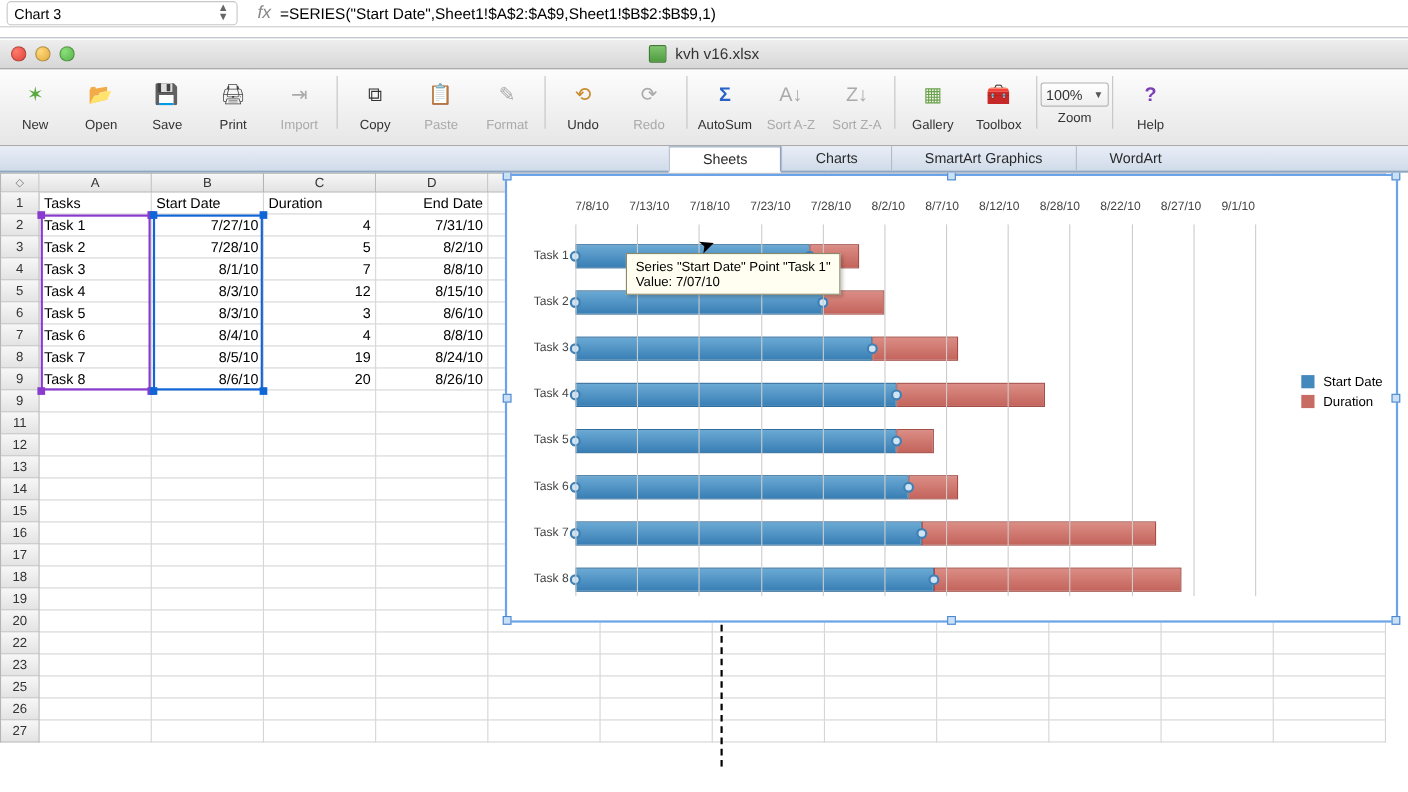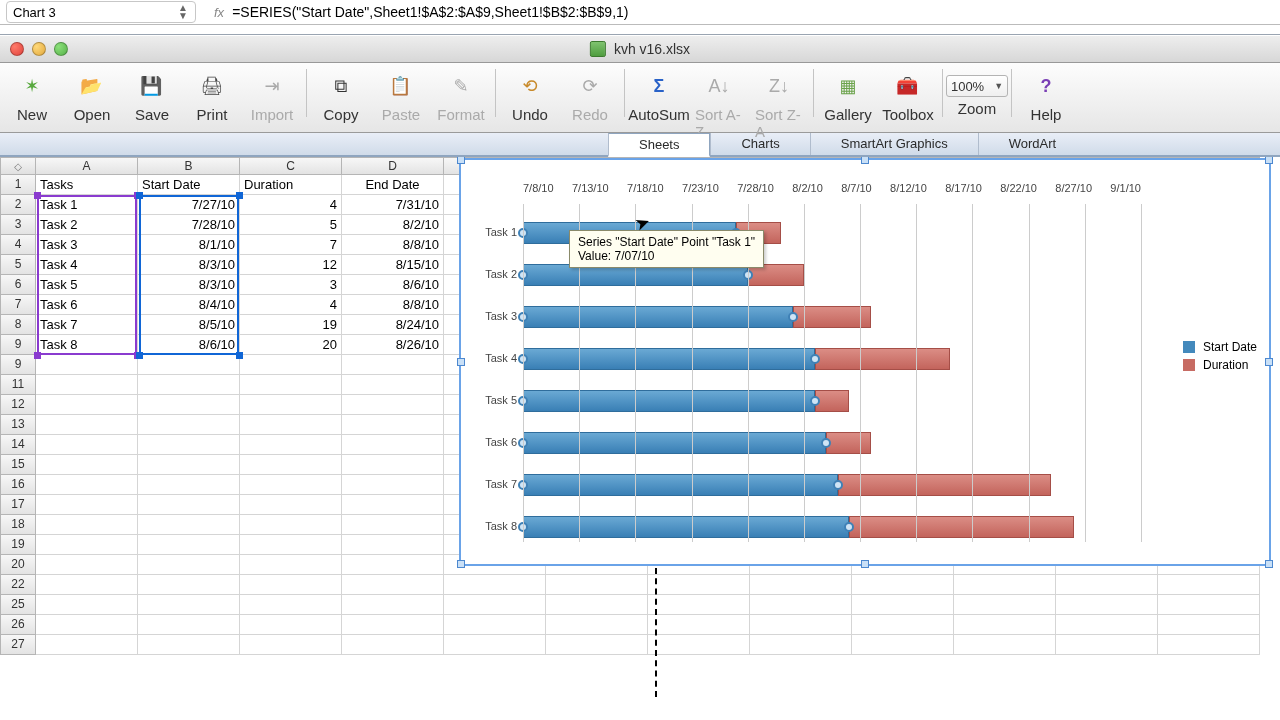--- a/index.html
+++ b/index.html
@@ -1,43 +1,43 @@
 <!DOCTYPE html>
 <html><head>
 <meta charset="utf-8">
 <style>
   * { box-sizing: border-box; margin:0; padding:0; font-family: "Lucida Grande", Arial, sans-serif; }
   body { background:#fff; width:1280px; height:720px; overflow:hidden; font-size:12px; color:#000; }
 
   
   .formula-row { height:25px; border-bottom:1px solid #bbb; display:flex; align-items:center; background:#fff;}
-  .name-box { width:190px; height:22px; margin-left:6px; padding-left:6px; border:1px solid #c7c7c7; border-radius:4px; display:flex; align-items:center; justify-content:space-between; font-size:13px; position:relative;}
+  .name-box { width:210px; height:22px; margin-left:6px; padding-left:6px; border:1px solid #c7c7c7; border-radius:4px; display:flex; align-items:center; justify-content:space-between; font-size:13px; position:relative;}
   .name-box .arrows{ width:24px; text-align:center; color:#666; font-size:10px;line-height:8px;}
-  .fx { margin-left:18px; color:#888; font-style:italic; font-size:13px;}
+  .fx { margin-left:18px; color:#888; font-style:italic; font-size:16px;}
   .formula-text { margin-left:8px; font-size:14px;}
 
   
   .sheet-tab-strip-top { height:10px; background:#fff; border-bottom:1px solid #9aa4b1;}
   .titlebar { height:28px; background:linear-gradient(#eeeeee,#d7d7d7); border-top:1px solid #fff; border-bottom:1px solid #999; display:flex; align-items:center; position:relative;}
   .traffic { display:flex; gap:8px; margin-left:10px;}
   .dot { width:14px; height:14px; border-radius:50%; border:1px solid rgba(0,0,0,.25);}
   .dot.r{background:radial-gradient(circle at 30% 30%,#ff7a6a,#e0443e);}
   .dot.y{background:radial-gradient(circle at 30% 30%,#ffd97a,#e2a93e);}
   .dot.g{background:radial-gradient(circle at 30% 30%,#8be07a,#57b24a);}
   .window-title{position:absolute; left:50%; transform:translateX(-50%); display:flex; align-items:center; gap:8px; font-size:14px; color:#333;}
   .xls-icon{width:16px;height:16px;background:linear-gradient(#7fc36f,#4f9d3f);border:1px solid #3c7a2e;border-radius:2px;}
 
   
   .toolbar{height:70px;background:linear-gradient(#fdfdfd,#e6e6e6);border-bottom:1px solid #9a9a9a;display:flex;align-items:flex-start;padding:6px 8px 0 8px;}
   .tgrp{display:flex;gap:12px;}
   .tbtn{display:flex;flex-direction:column;align-items:center;width:48px;gap:3px;color:#333;}
   .tbtn.dim{color:#aaa;}
   .ticon{width:34px;height:34px;border-radius:4px;display:flex;align-items:center;justify-content:center;font-size:18px;}
   .sep{width:1px;height:48px;background:#c4c4c4;margin:0 10px;}
-  .tlbl{font-size:15px;}
+  .tlbl{font-size:12px;}
   .zoombox{display:flex;align-items:center;border:1px solid #b4b4b4;border-radius:3px;height:22px;padding:0 4px;background:linear-gradient(#fff,#efefef);font-size:13px;margin-top:6px;}
   .zoombox .tri{margin-left:10px;color:#555;font-size:9px;}
 
   
   .viewtabs{height:24px;background:linear-gradient(#e9eef7,#d0dbe9);border-bottom:2px solid #8fa5bf;display:flex;padding-left:608px;}
   .vtab{padding:3px 30px;font-size:13px;color:#2a2a2a;border-left:1px solid #b0bccd;}
   .vtab.active{background:#fff;border-top:1px solid #8fa5bf;border-right:1px solid #8fa5bf;border-bottom:2px solid #fff;margin-bottom:-2px;}
 
   
   .grid-wrap{position:relative;}
@@ -220,21 +220,21 @@
         <div class="ch" style="width: 102px;">K</div>
         <div class="ch" style="width: 102px;">L</div>
       </div>
   </div>
   <div id="gridbody">
       <div class="row">
         <div class="rowhead">1</div>
         <div class="cell cA" style="text-align: left;">Tasks</div>
         <div class="cell cB" style="text-align: left;">Start Date</div>
         <div class="cell cC" style="text-align: left;">Duration</div>
-        <div class="cell cD" style="text-align: center;">End Date</div>
+        <div class="cell cD" style="text-align: right;">End Date</div>
         <div class="cell cE"></div>
         <div class="cell cF"></div>
         <div class="cell cG"></div>
         <div class="cell cH"></div>
         <div class="cell cI"></div>
         <div class="cell cJ"></div>
         <div class="cell cK"></div>
         <div class="cell cL"></div>
       </div>
       <div class="row">
@@ -517,20 +517,35 @@
         <div class="cell cF"></div>
         <div class="cell cG"></div>
         <div class="cell cH"></div>
         <div class="cell cI"></div>
         <div class="cell cJ"></div>
         <div class="cell cK"></div>
         <div class="cell cL"></div>
       </div>
       <div class="row">
         <div class="rowhead">22</div>
+        <div class="cell cA"></div>
+        <div class="cell cB"></div>
+        <div class="cell cC"></div>
+        <div class="cell cD"></div>
+        <div class="cell cE"></div>
+        <div class="cell cF"></div>
+        <div class="cell cG"></div>
+        <div class="cell cH"></div>
+        <div class="cell cI"></div>
+        <div class="cell cJ"></div>
+        <div class="cell cK"></div>
+        <div class="cell cL"></div>
+      </div>
+      <div class="row">
+        <div class="rowhead">23</div>
         <div class="cell cA"></div>
         <div class="cell cB"></div>
         <div class="cell cC"></div>
         <div class="cell cD"></div>
         <div class="cell cE"></div>
         <div class="cell cF"></div>
         <div class="cell cG"></div>
         <div class="cell cH"></div>
         <div class="cell cI"></div>
         <div class="cell cJ"></div>
@@ -609,21 +624,21 @@
     <div class="plot">
       <div class="xaxis-ticks" id="xticks">
           <span>7/8/10</span>
           <span>7/13/10</span>
           <span>7/18/10</span>
           <span>7/23/10</span>
           <span>7/28/10</span>
           <span>8/2/10</span>
           <span>8/7/10</span>
           <span>8/12/10</span>
-          <span>8/17/10</span>
+          <span>8/28/10</span>
           <span>8/22/10</span>
           <span>8/27/10</span>
           <span>9/1/10</span>
         </div>
       <div id="plotbars">
           <div class="baroverlay barA" style="left: 0px; top: 40px; width: 213.491px;"></div>
           <div class="baroverlay barB" style="left: 213.491px; top: 40px; width: 44.9455px;"></div>
           <div class="node" style="left: 0px; top: 51px;"></div>
           <div class="node" style="left: 213.491px; top: 51px;"></div>
           <div class="baroverlay barA" style="left: 0px; top: 82px; width: 224.727px;"></div>

